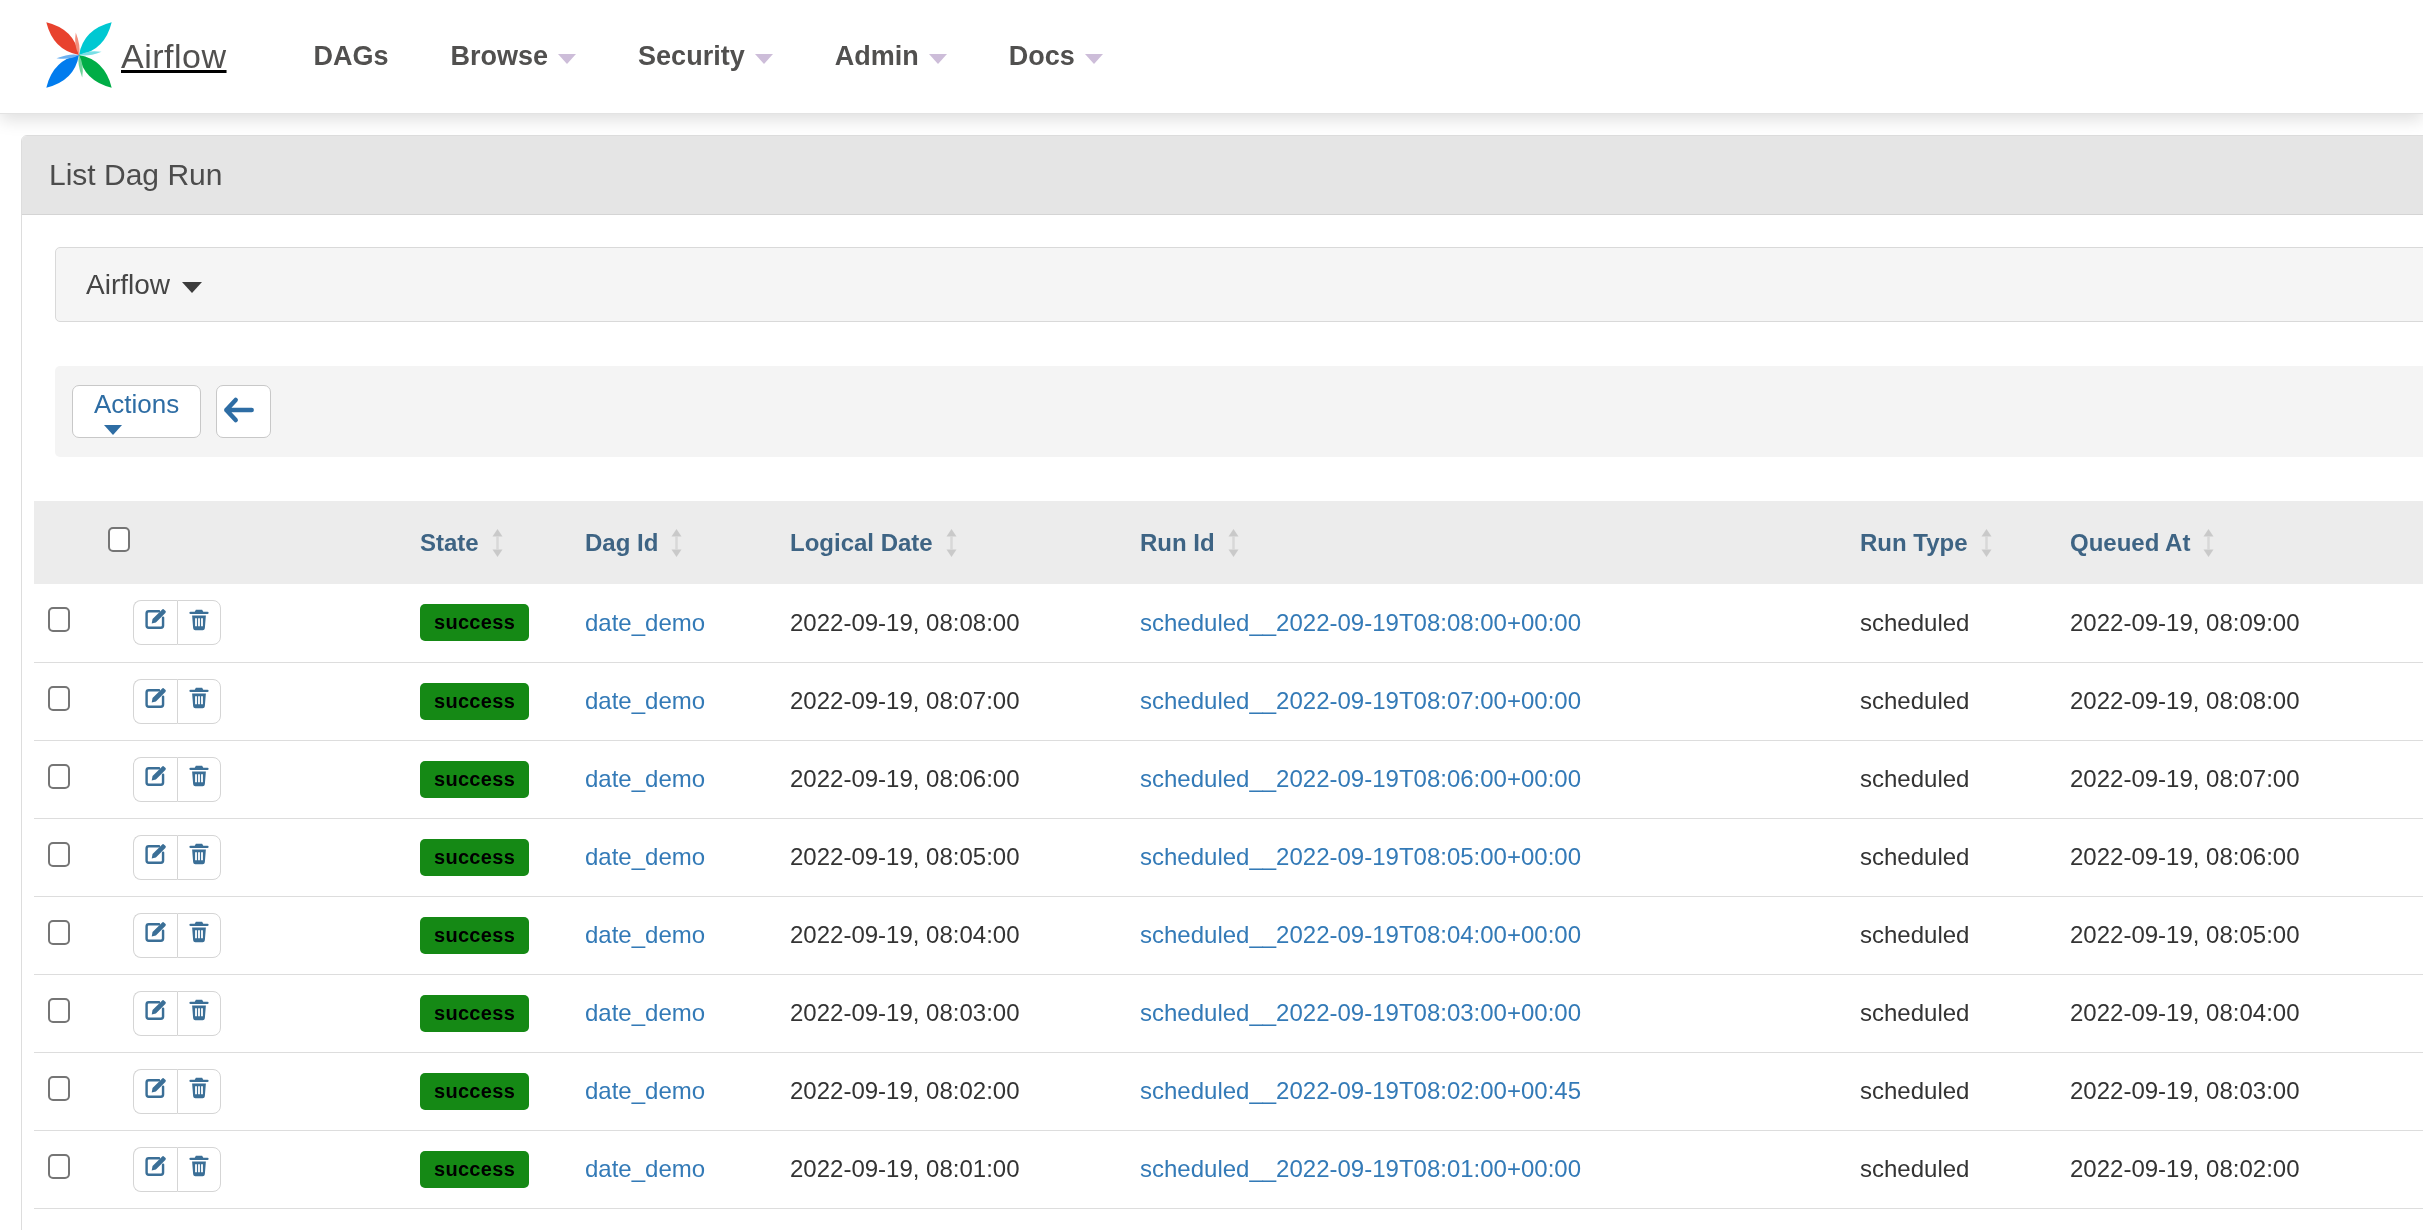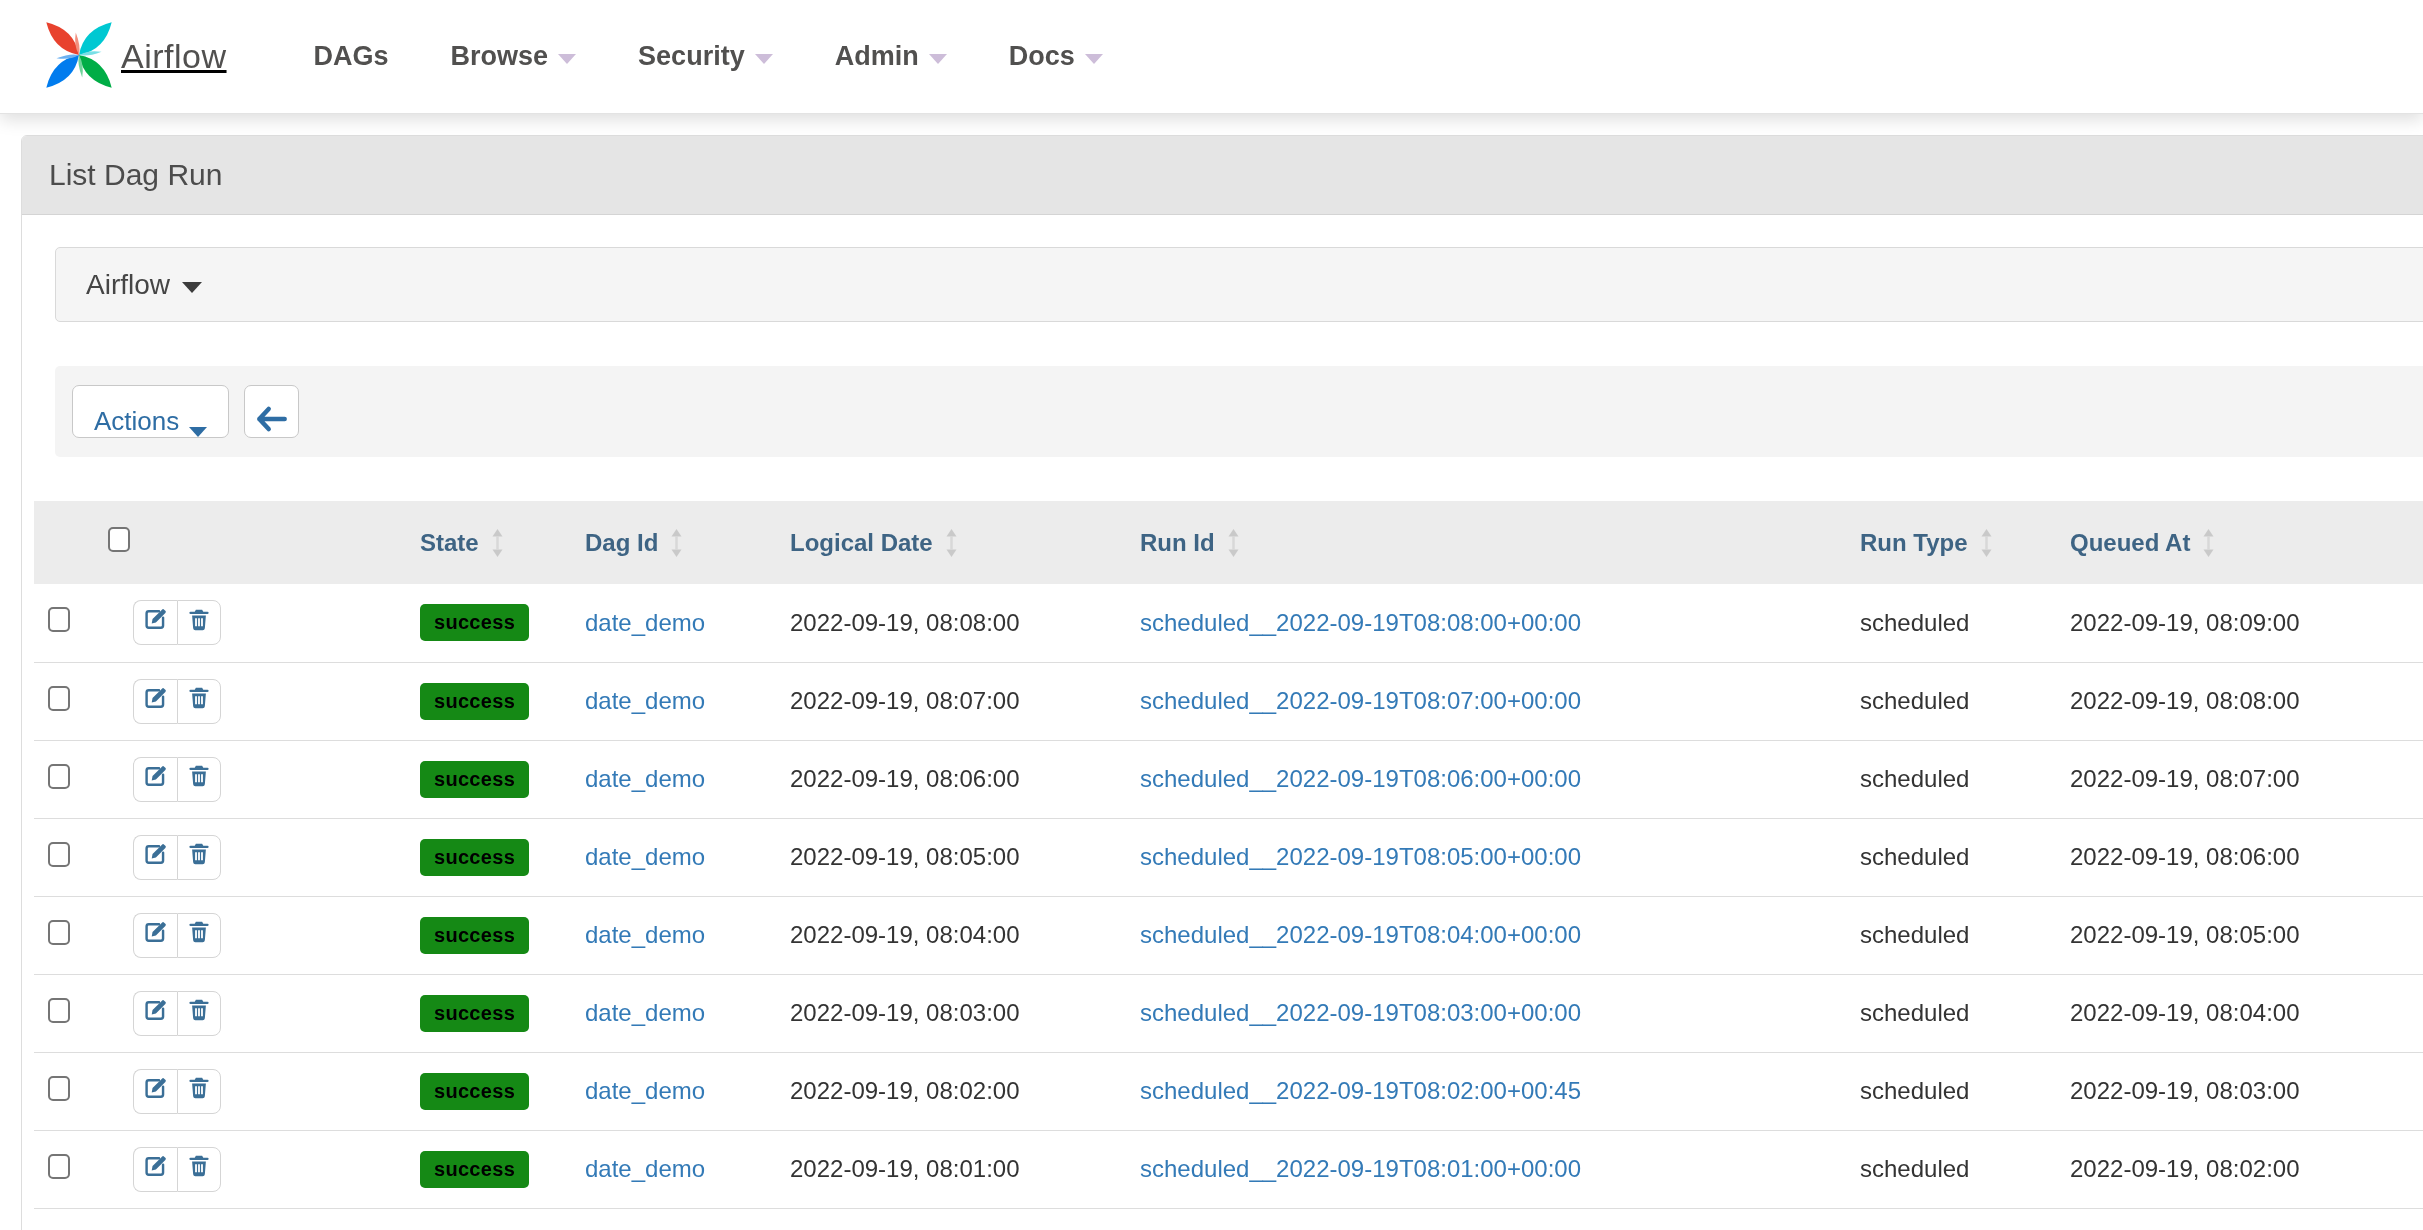--- a/index.html
+++ b/index.html
@@ -60,22 +60,23 @@
   }
 
   
   .actions-bar {
     margin:44px 0 0 21px; height:91px;
     background:#f4f4f4; border-radius:5px;
     display:flex; align-items:center; padding-left:17px;
   }
   .btn {
     background:#fff; border:1px solid #c8c8c8; border-radius:7px;
-    height:53px; display:inline-flex; align-items:flex-end; justify-content:center;
+    height:53px; display:inline-flex; align-items:flex-start; justify-content:center;
     cursor:pointer;
+    flex-direction:column;
   }
   .btn-actions { padding:0 21px; font-size:26px; color:#2e6da4; }
   .blue-caret {
     width:0; height:0; margin-left:10px; margin-top:5px;
     border-left:9px solid transparent; border-right:9px solid transparent;
     border-top:10px solid #2e6da4;
   }
   .btn-back { width:55px; margin-left:15px; }
 
   

